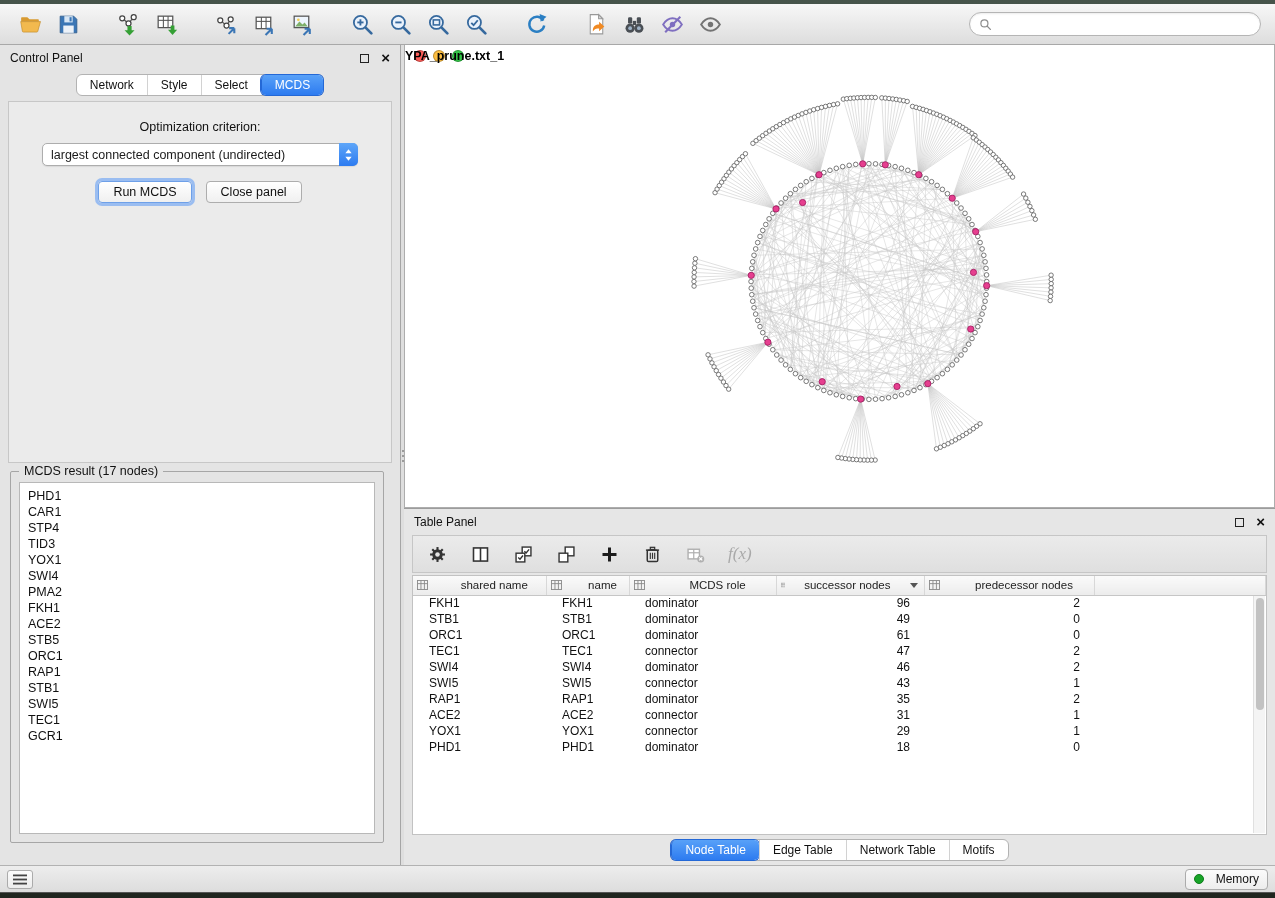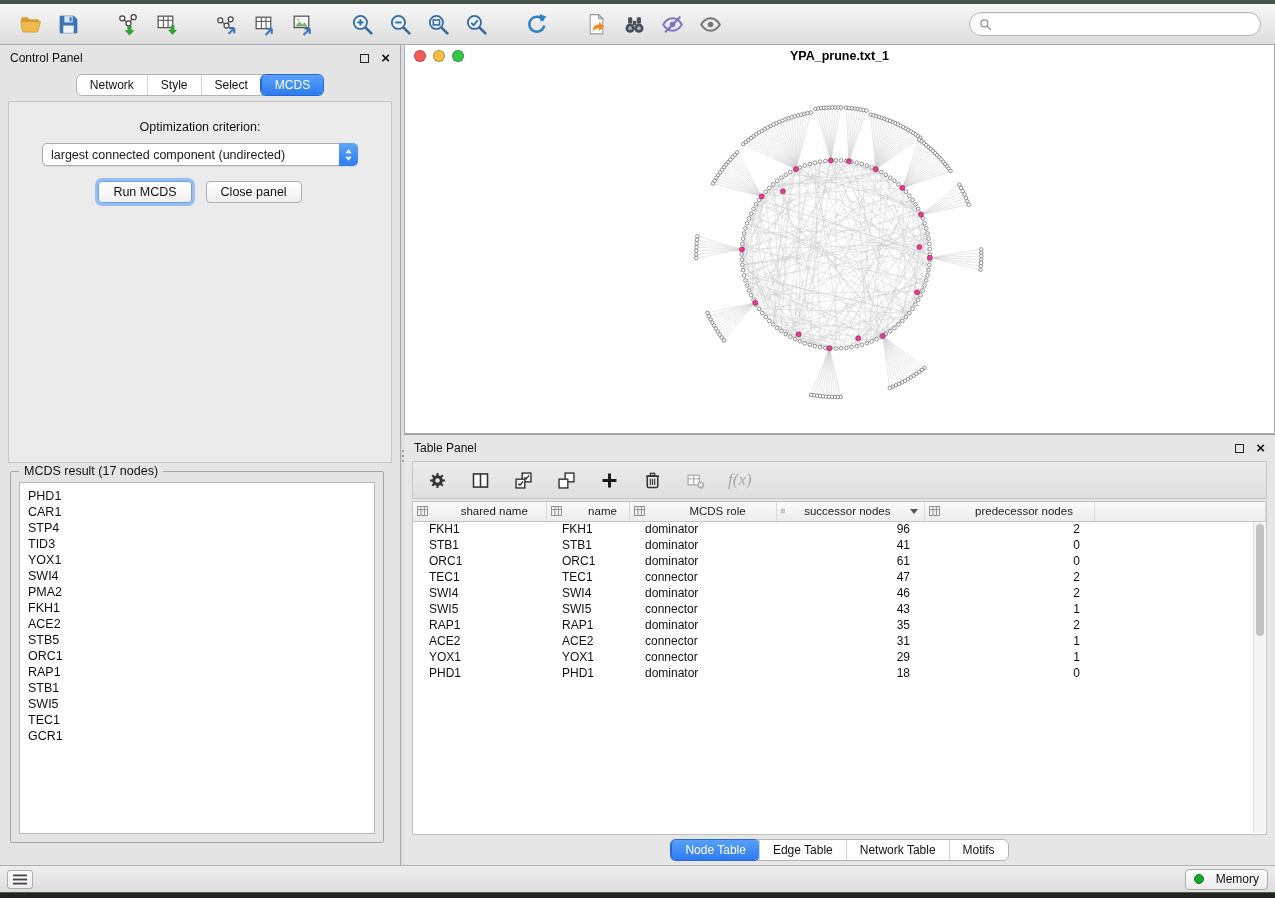--- a/index.html
+++ b/index.html
@@ -42,21 +42,21 @@
   .result-legend{position:absolute;top:-8px;left:8px;background:#e4e4e4;padding:0 5px;font-size:12.5px;color:#111}
   .result-list{position:absolute;top:10px;left:8px;right:8px;bottom:8px;background:#fff;border:1px solid #b8b8b8;overflow:hidden;padding:5px 8px}
   .mcds-item{font-size:12.5px;line-height:16px;color:#111}
 
   
   .v-splitter{width:4px;flex:none;background:#dedede;border-left:1px solid #a5a5a5;position:relative}
   .v-splitter::after{content:"";position:absolute;top:405px;left:0.5px;width:2px;height:14px;background:repeating-linear-gradient(#9a9a9a 0 2px,transparent 2px 5px)}
 
   
   .right-col{flex:1;display:flex;flex-direction:column;min-width:0}
-  .network-panel{height:389px;flex:none;background:#fff;border:1px solid #adadad;border-top:none;display:flex;flex-direction:column;position:relative}
+  .network-panel{height:463px;flex:none;background:#fff;border:1px solid #adadad;border-top:none;display:flex;flex-direction:row;position:relative}
   .net-header{height:22px;display:flex;align-items:center;padding:0 9px;gap:7px;flex:none;position:relative}
   .tl{width:12px;height:12px;border-radius:50%;border:0.5px solid rgba(0,0,0,.25)}
   .net-title{position:absolute;left:0;right:0;text-align:center;font-size:12.5px;font-weight:bold;color:#000;pointer-events:none}
   .net-canvas{flex:1;min-height:0}
   .net-canvas svg{width:100%;height:100%;display:block}
 
   
   .table-panel{flex:1;background:#e6e6e6;display:flex;flex-direction:column;min-height:0;border-top:1px solid #9c9c9c}
   .tp-toolbar{height:38px;margin:0 8px;background:linear-gradient(#ebebeb,#dfdfdf);border:1px solid #c6c6c6;display:flex;align-items:center;padding:0 14px;gap:17px;flex:none}
   .tp-btn{width:26px;height:26px;display:flex;align-items:center;justify-content:flex-start}
@@ -1107,21 +1107,21 @@
                   <td>FKH1</td>
                   <td>dominator</td>
                   <td class="num">96</td>
                   <td class="num">2</td>
                   <td></td>
                 </tr>
                 <tr>
                   <td>STB1</td>
                   <td>STB1</td>
                   <td>dominator</td>
-                  <td class="num">41</td>
+                  <td class="num">49</td>
                   <td class="num">0</td>
                   <td></td>
                 </tr>
                 <tr>
                   <td>ORC1</td>
                   <td>ORC1</td>
                   <td>dominator</td>
                   <td class="num">61</td>
                   <td class="num">0</td>
                   <td></td>

